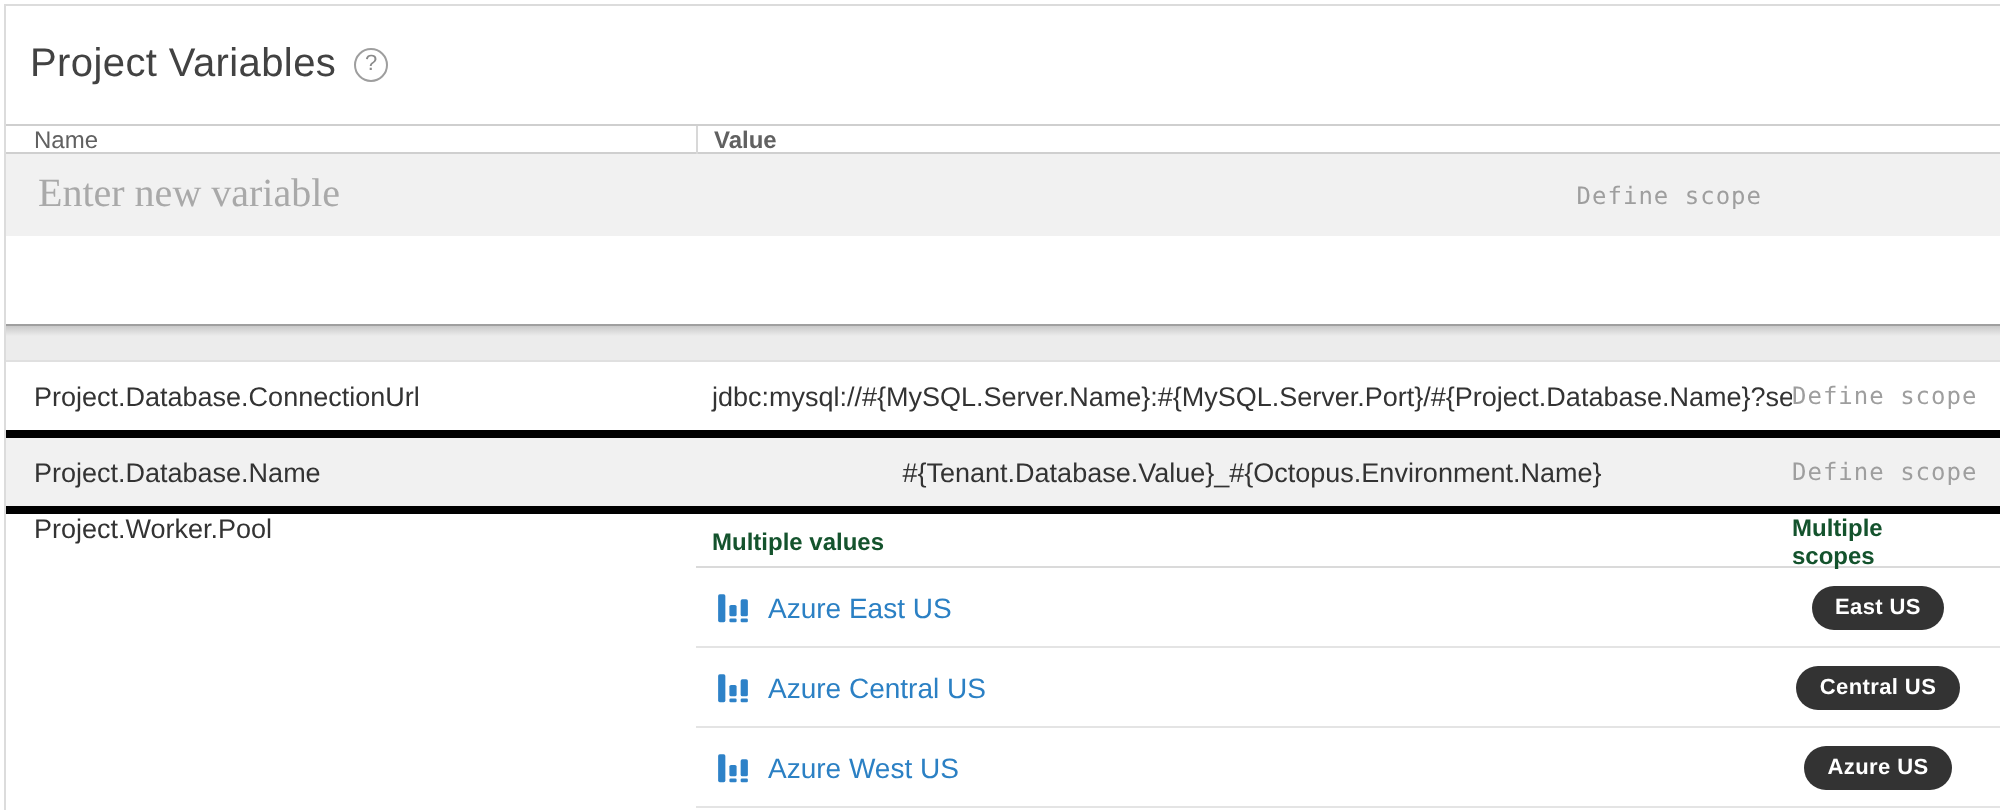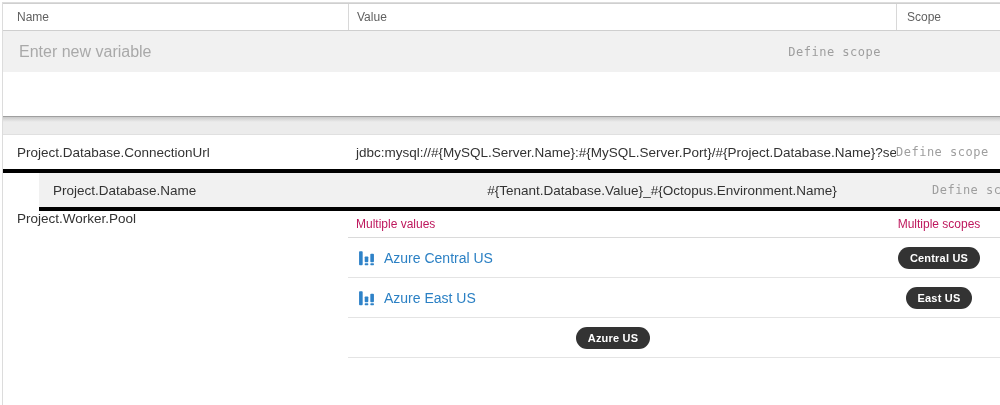--- a/index.html
+++ b/index.html
@@ -17,81 +17,84 @@
   .title-bar{height:59px;display:flex;align-items:center;padding-left:12px;}
   .page-title{font-size:20px;color:#424242;letter-spacing:0.2px;}
   .help-icon{
     margin-left:9px;width:15px;height:15px;border:1.5px solid #9e9e9e;border-radius:50%;
     display:flex;align-items:center;justify-content:center;
     font-size:11px;color:#8a8a8a;cursor:pointer;flex:0 0 auto;line-height:1;
   }
   
   .grid3{display:grid;grid-template-columns:345px 548px 1fr;}
   .thead{
-    height:28px;box-sizing:border-box;align-items:center;
+    height:15px;box-sizing:border-box;align-items:center;
     border-top:1px solid #cfcfcf;border-bottom:1px solid #cfcfcf;
     color:#616161;font-size:12px;
   }
   .thead .th{height:100%;display:flex;align-items:center;box-sizing:border-box;}
   .th-name{padding-left:14px;}
-  .th-value{padding-left:8px;border-left:1px solid #d8d8d8;}
+  .th-value{padding-left:8px;border-left:1px solid #d8d8d8;font-weight:bold;}
   .th-scope{padding-left:10px;border-left:1px solid #d8d8d8;}
   
   .new-row{height:41px;background:#f1f1f1;align-items:center;}
-  .cell-input{background:transparent;border:none;outline:none;font-family:Liberation Sans, sans-serif;
-    font-size:16px;color:#4d7c0f;width:90%;}
+  .cell-input{background:transparent;border:none;outline:none;font-family:Liberation Serif, serif;
+    font-size:20px;color:#4d7c0f;width:90%;}
   .cell-input::placeholder{color:#a9a9a9;opacity:1;}
   .name-pad{padding-left:14px;}
   .value-pad{padding-left:8px;}
   .scope-cell{
     text-align:right;padding-right:15px;
     font-family:"DejaVu Sans Mono", monospace;font-size:12px;color:#9e9e9e;
     letter-spacing:0.5px;white-space:nowrap;cursor:pointer;
   }
   .white-spacer{height:44px;background:#fff;}
   
   .scroll-band{
     height:19px;box-sizing:border-box;
     border-top:1px solid #9f9f9f;border-bottom:1px solid #e0e0e0;
     background:linear-gradient(to bottom,#c9c9c9 0,#ececec 5px,#ececec 100%);
   }
   
   .data-row{height:38px;box-sizing:border-box;align-items:center;font-size:13.5px;
     border-bottom:4px solid #000000;background:#fff;}
-  .data-row.shaded{background:#f1f1f1;margin-left:36px;}
+  .data-row.shaded{background:#f1f1f1;}
   .name-cell{padding-left:14px;white-space:nowrap;overflow:hidden;cursor:pointer;}
   .value-cell{padding-left:8px;white-space:nowrap;overflow:hidden;cursor:pointer;text-align:center;}
   
   .worker-row{height:140px;box-sizing:border-box;align-items:start;border-bottom:none;
     grid-template-columns:345px 1fr;background:#fff;}
   .worker-name{}
   .multi-head{display:grid;grid-template-columns:548px 1fr;height:26px;align-items:center;
-    border-bottom:1px solid #dadada;color:#be185d;font-size:12px;}
+    border-bottom:1px solid #dadada;color:#14532d;font-size:12px;font-weight:bold;}
   .multi-head .mv{padding-left:8px;}
   .multi-head .ms{display:flex;justify-content:center;padding-right:18px;}
   .multi-item{display:grid;grid-template-columns:548px 1fr;height:39px;align-items:center;
     border-bottom:1px solid #e4e4e4;}
   .pool-link{display:flex;align-items:center;gap:9px;padding-left:10px;color:#2b80c4;
     font-size:14px;cursor:pointer;text-decoration:none;}
   .pool-icon{flex:0 0 auto;display:flex;}
   .pool-icon svg{fill:#2e82c8;}
   .badge-wrap{display:flex;justify-content:center;padding-right:18px;}
   .scope-badge{background:#333333;color:#fff;font-size:11px;font-weight:bold;
     padding:5px 12px;border-radius:13px;letter-spacing:0.2px;white-space:nowrap;}
 </style>
 </head>
 <body>
 
 <div class="card">
 
+  <div class="title-bar">
+    <span class="page-title">Project Variables</span>
+    <span class="help-icon">?</span>
+  </div>
 
   <div class="grid3 thead">
     <div class="th th-name">Name</div>
     <div class="th th-value">Value</div>
-    <div class="th th-scope">Scope</div>
   </div>
 
   <div class="grid3 new-row">
     <div class="name-pad">
       <input class="cell-input" type="text" placeholder="Enter new variable" style="">
     </div>
     <div class="scope-cell">Define scope</div>
   </div>
 
   <div class="white-spacer"></div>
@@ -123,46 +126,58 @@
         <a class="pool-link">
           <span class="pool-icon">
             <svg viewBox="0 0 16 16" width="17" height="17">
               <rect x="1" y="2" width="3.4" height="13.2" rx="0.8"></rect>
               <rect x="6.3" y="7" width="3.4" height="5.4" rx="0.8"></rect>
               <rect x="6.3" y="13.4" width="3.4" height="1.8" rx="0.6"></rect>
               <rect x="11.6" y="4.4" width="3.4" height="8" rx="0.8"></rect>
               <rect x="11.6" y="13.4" width="3.4" height="1.8" rx="0.6"></rect>
             </svg>
           </span>
+          <span>Azure East US</span>
+        </a>
+        <div class="badge-wrap">
+          <span class="scope-badge">East US</span>
+        </div>
+      </div>
+
+      <div class="multi-item">
+        <a class="pool-link">
+          <span class="pool-icon">
+            <svg viewBox="0 0 16 16" width="17" height="17">
+              <rect x="1" y="2" width="3.4" height="13.2" rx="0.8"></rect>
+              <rect x="6.3" y="7" width="3.4" height="5.4" rx="0.8"></rect>
+              <rect x="6.3" y="13.4" width="3.4" height="1.8" rx="0.6"></rect>
+              <rect x="11.6" y="4.4" width="3.4" height="8" rx="0.8"></rect>
+              <rect x="11.6" y="13.4" width="3.4" height="1.8" rx="0.6"></rect>
+            </svg>
+          </span>
           <span>Azure Central US</span>
         </a>
         <div class="badge-wrap">
           <span class="scope-badge">Central US</span>
         </div>
       </div>
 
       <div class="multi-item">
         <a class="pool-link">
           <span class="pool-icon">
             <svg viewBox="0 0 16 16" width="17" height="17">
               <rect x="1" y="2" width="3.4" height="13.2" rx="0.8"></rect>
               <rect x="6.3" y="7" width="3.4" height="5.4" rx="0.8"></rect>
               <rect x="6.3" y="13.4" width="3.4" height="1.8" rx="0.6"></rect>
               <rect x="11.6" y="4.4" width="3.4" height="8" rx="0.8"></rect>
               <rect x="11.6" y="13.4" width="3.4" height="1.8" rx="0.6"></rect>
             </svg>
           </span>
-          <span>Azure East US</span>
+          <span>Azure West US</span>
         </a>
-        <div class="badge-wrap">
-          <span class="scope-badge">East US</span>
-        </div>
-      </div>
-
-      <div class="multi-item">
         <div class="badge-wrap">
           <span class="scope-badge">Azure US</span>
         </div>
       </div>
     </div>
   </div>
 
 </div>
 
 </body></html>

